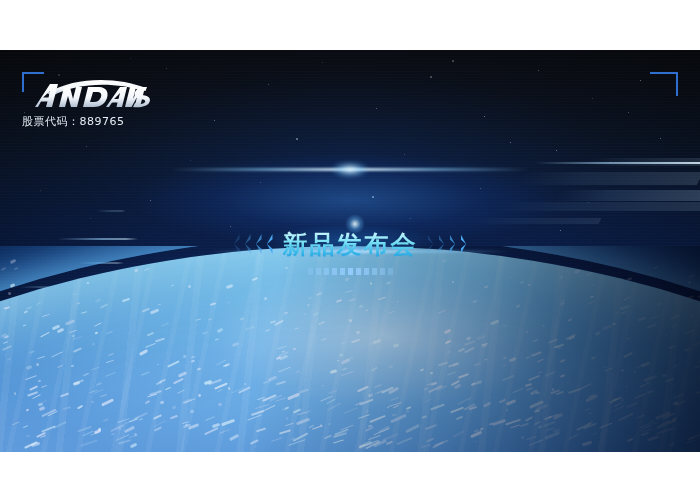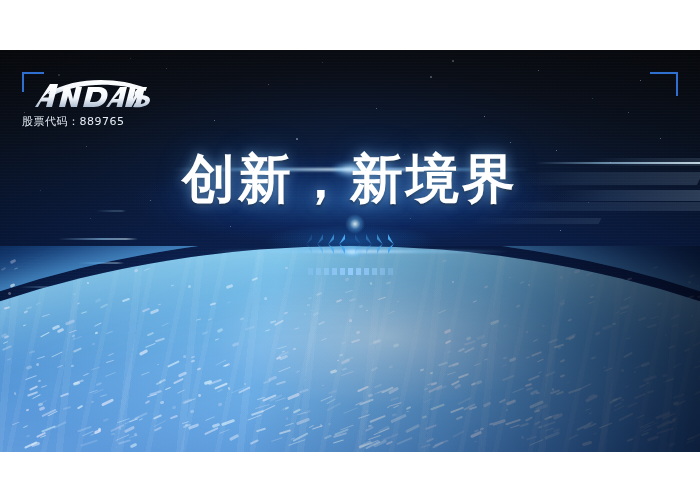--- a/index.html
+++ b/index.html
@@ -864,34 +864,34 @@
     <div class="stock-code">股票代码：889765</div>
   </div>
 
   <div class="corner-tr"></div>
 
   <div class="title-zone">
     <div class="title-glow"></div>
     <div class="flare-top"></div>
     <div class="flare-core"></div>
 
-    <div class="main-title">创新，新境界</div>
 
     <div class="flare-bot"></div>
     <div class="flare-bot-core"></div>
     <div class="spark"></div>
     <div class="sub-glow"></div>
 
     <div class="sub-row">
       <div class="chev-group">
         <div class="chev l" style="opacity:.20"></div>
         <div class="chev l" style="opacity:.42"></div>
         <div class="chev l" style="opacity:.72"></div>
         <div class="chev l" style="opacity:1"></div>
       </div>
+      <div class="sub-text">新品发布会</div>
       <div class="chev-group">
         <div class="chev r" style="opacity:.20"></div>
         <div class="chev r" style="opacity:.42"></div>
         <div class="chev r" style="opacity:.72"></div>
         <div class="chev r" style="opacity:1"></div>
       </div>
     </div>
 
     <div class="dash-row" id="dashrow">
         <div class="dash" style="background: rgba(150, 205, 255, 0.32);"></div>

